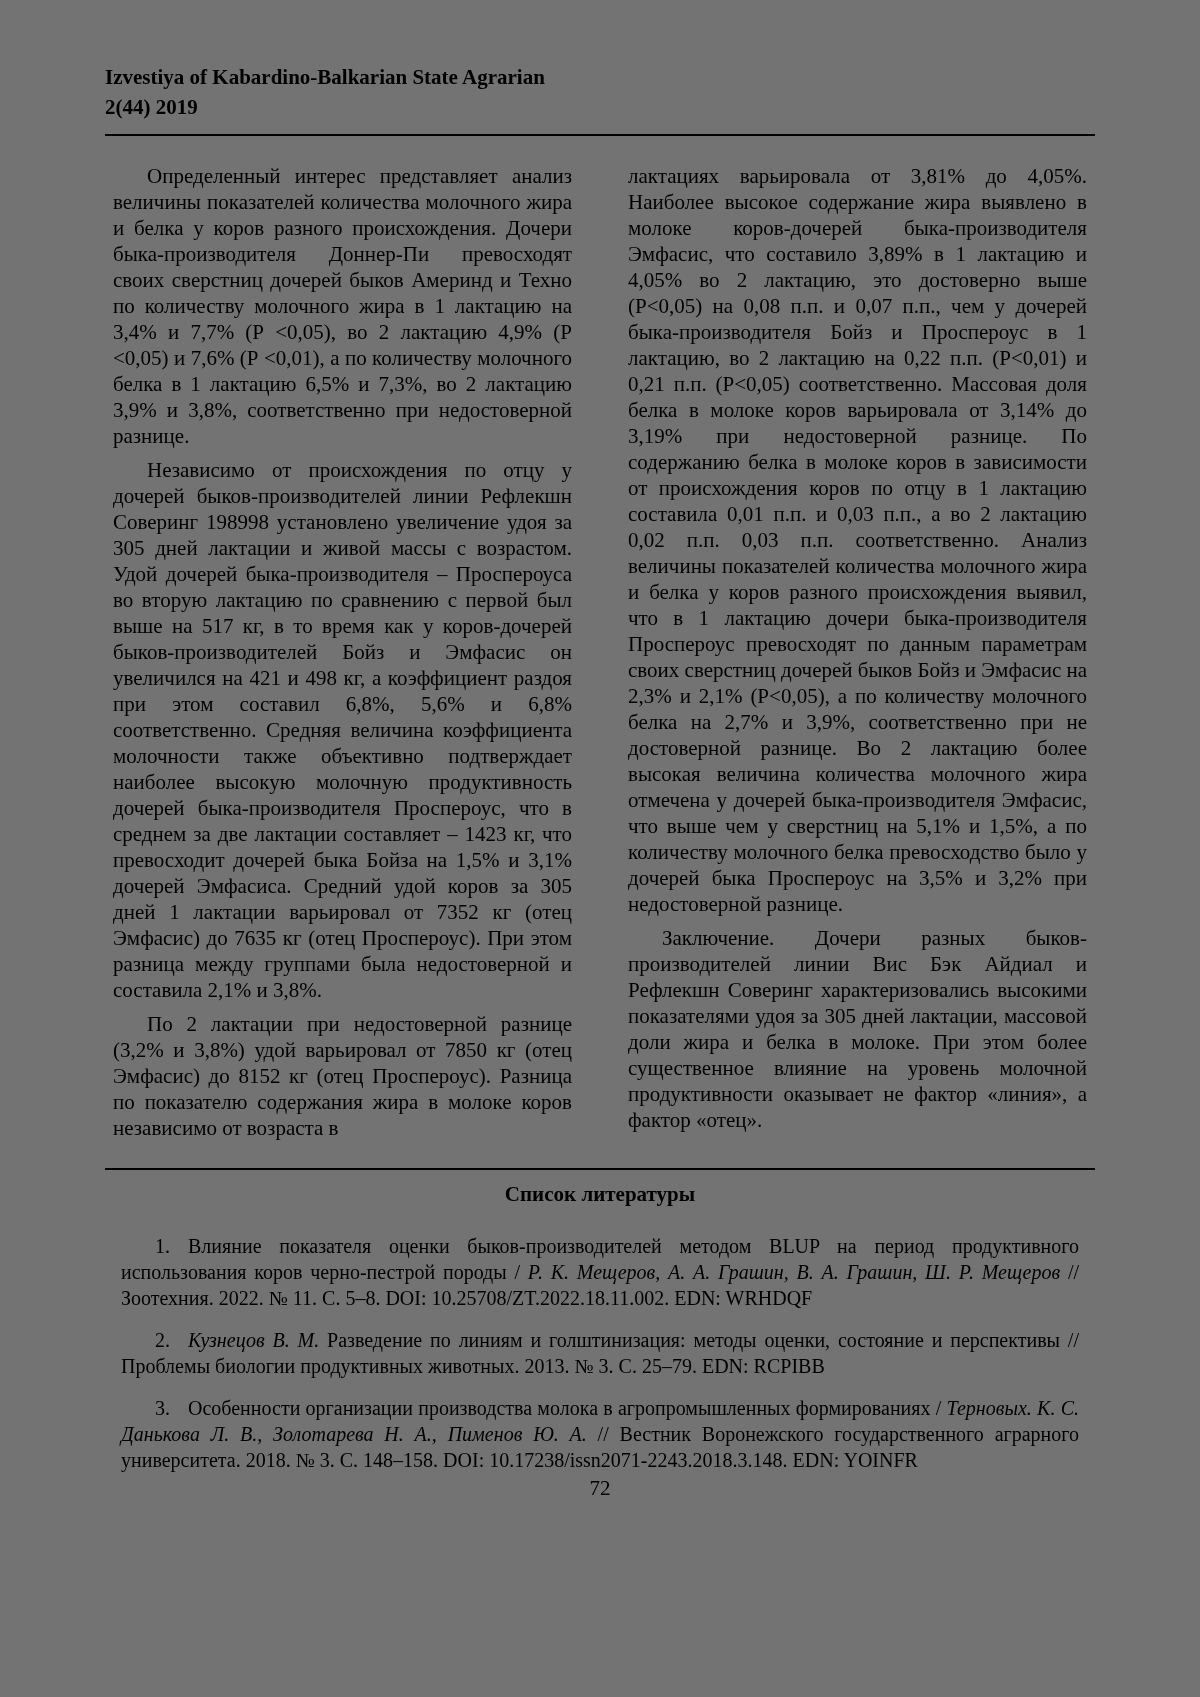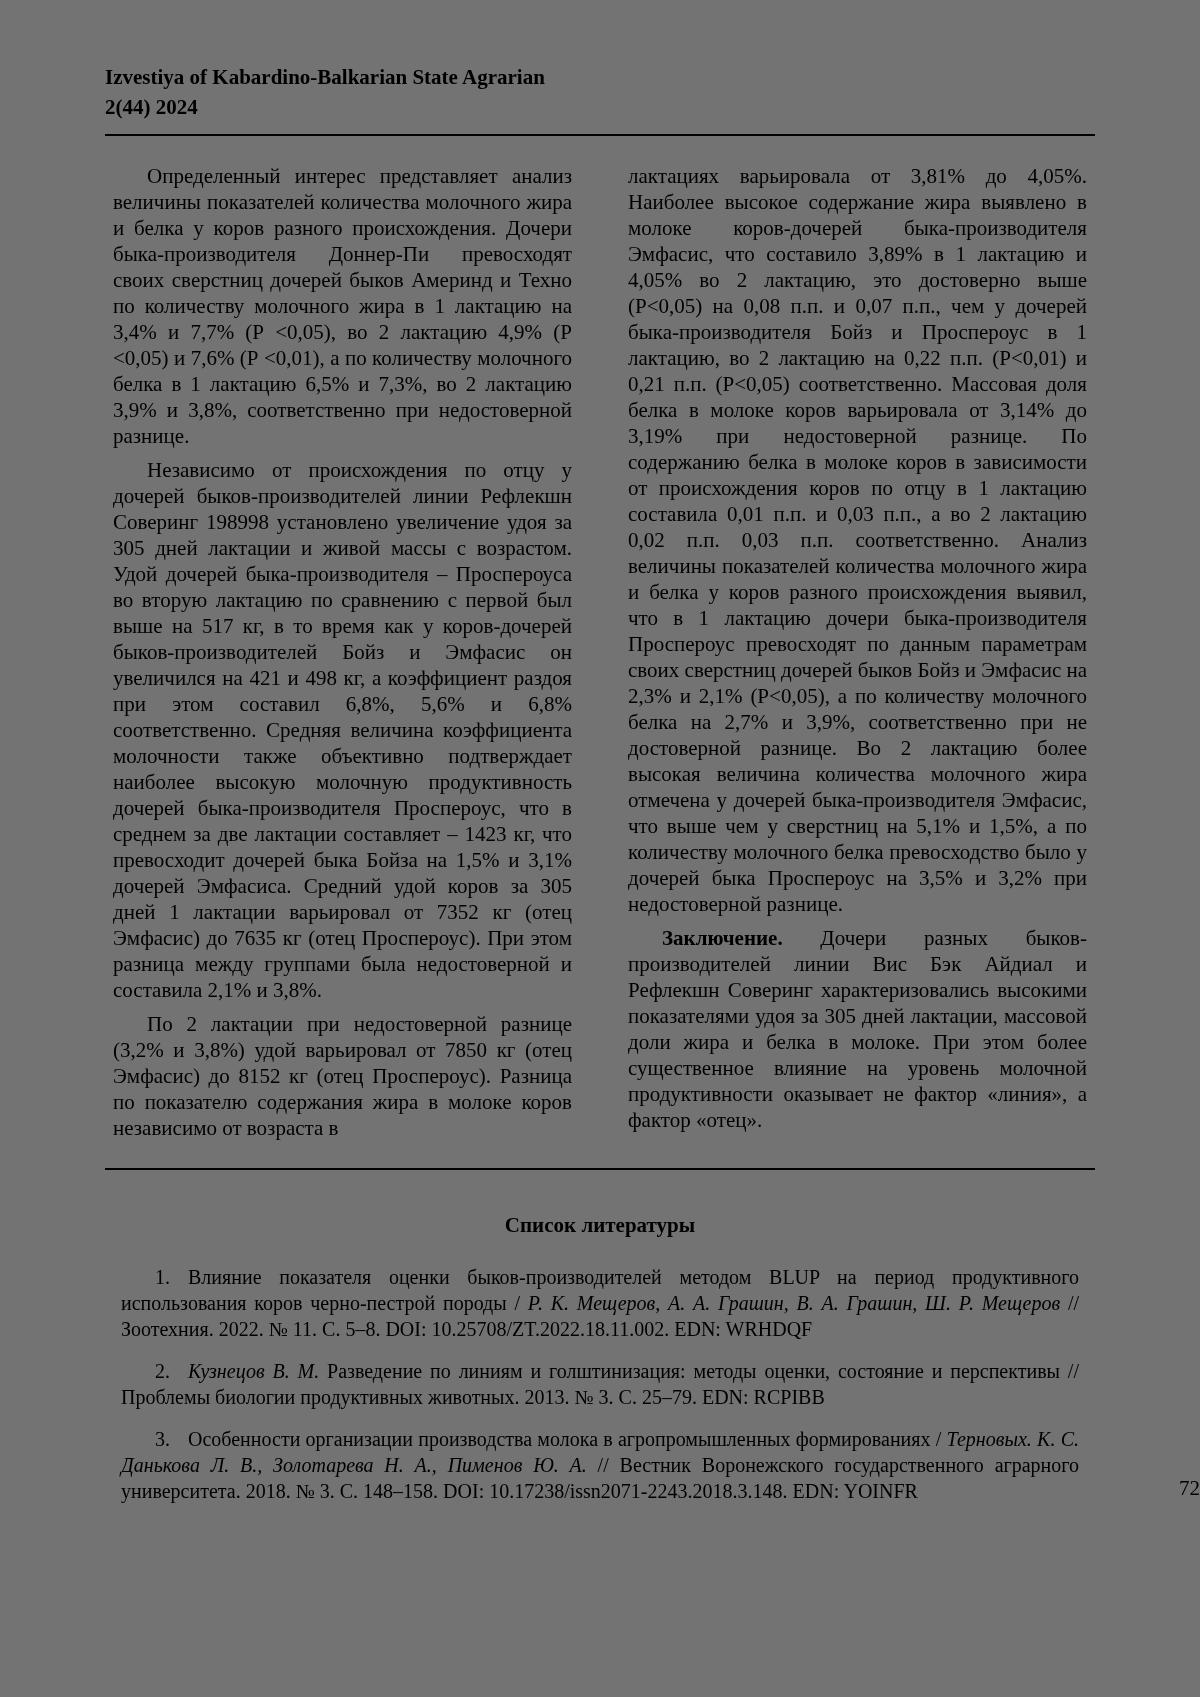--- a/index.html
+++ b/index.html
@@ -60,35 +60,35 @@
     min-width: 0;
   }
   .para {
     margin: 8px;
     text-indent: 34px;
   }
   .para.no-indent {
     text-indent: 0;
   }
   .lead-bold {
-    font-weight: bold;
+    font-weight: normal;
   }
   
   .references {
     position: absolute;
     top: 1168px;
     left: 105px;
     right: 105px;
   }
   .references-rule {
     height: 1.5px;
     background: #000000;
   }
   .references-heading {
-    margin-top: 43px;
+    margin-top: 12px;
     text-align: center;
     font-size: 21px;
     font-weight: bold;
   }
   .references-list {
     margin-top: 26px;
     font-size: 20px;
     line-height: 26px;
     text-align: justify;
     hyphens: auto;
@@ -102,33 +102,33 @@
   }
   .ref-authors {
     font-style: italic;
   }
   
   .page-number {
     position: absolute;
     top: 1476px;
     left: 0;
     right: 0;
-    text-align: right;
+    text-align: center;
     font-size: 21px;
   }
 </style>
 </head>
 <body>
 
 <div class="page">
 
   <div class="header">
     <div class="header-line1">Izvestiya of Kabardino-Balkarian State Agrarian</div>
     <div class="header-line2">
-      <span>2(44) 2024</span>
+      <span>2(44) 2019</span>
     </div>
     <div class="header-rule"></div>
   </div>
 
   <div class="body-columns">
     <div class="column">
       <p class="para">Определенный интерес представляет анализ величины показателей количества молочного жира и белка у коров разного происхождения. Дочери быка-производителя Доннер-Пи превосходят своих сверстниц дочерей быков Америнд и Техно по количеству молочного жира в 1 лактацию на 3,4% и 7,7% (Р &lt;0,05), во 2 лактацию 4,9% (Р &lt;0,05) и 7,6% (Р &lt;0,01), а по количеству молочного белка в 1 лактацию 6,5% и 7,3%, во 2 лактацию 3,9% и 3,8%, соответственно при недостоверной разнице.</p>
       <p class="para">Независимо от происхождения по отцу у дочерей быков-производителей линии Рефлекшн Соверинг 198998 установлено увеличение удоя за 305 дней лактации и живой массы с возрастом. Удой дочерей быка-производителя – Проспероуса во вторую лактацию по сравнению с первой был выше на 517 кг, в то время как у коров-дочерей быков-производителей Бойз и Эмфасис он увеличился на 421 и 498 кг, а коэффициент раздоя при этом составил 6,8%, 5,6% и 6,8% соответственно. Средняя величина коэффициента молочности также объективно подтверждает наиболее высокую молочную продуктивность дочерей быка-производителя Проспероус, что в среднем за две лактации составляет – 1423 кг, что превосходит дочерей быка Бойза на 1,5% и 3,1% дочерей Эмфасиса. Средний удой коров за 305 дней 1 лактации варьировал от 7352 кг (отец Эмфасис) до 7635 кг (отец Проспероус). При этом разница между группами была недостоверной и составила 2,1% и 3,8%.</p>
       <p class="para">По 2 лактации при недостоверной разнице (3,2% и 3,8%) удой варьировал от 7850 кг (отец Эмфасис) до 8152 кг (отец Проспероус). Разница по показателю содержания жира в молоке коров независимо от возраста в</p>
     </div>

